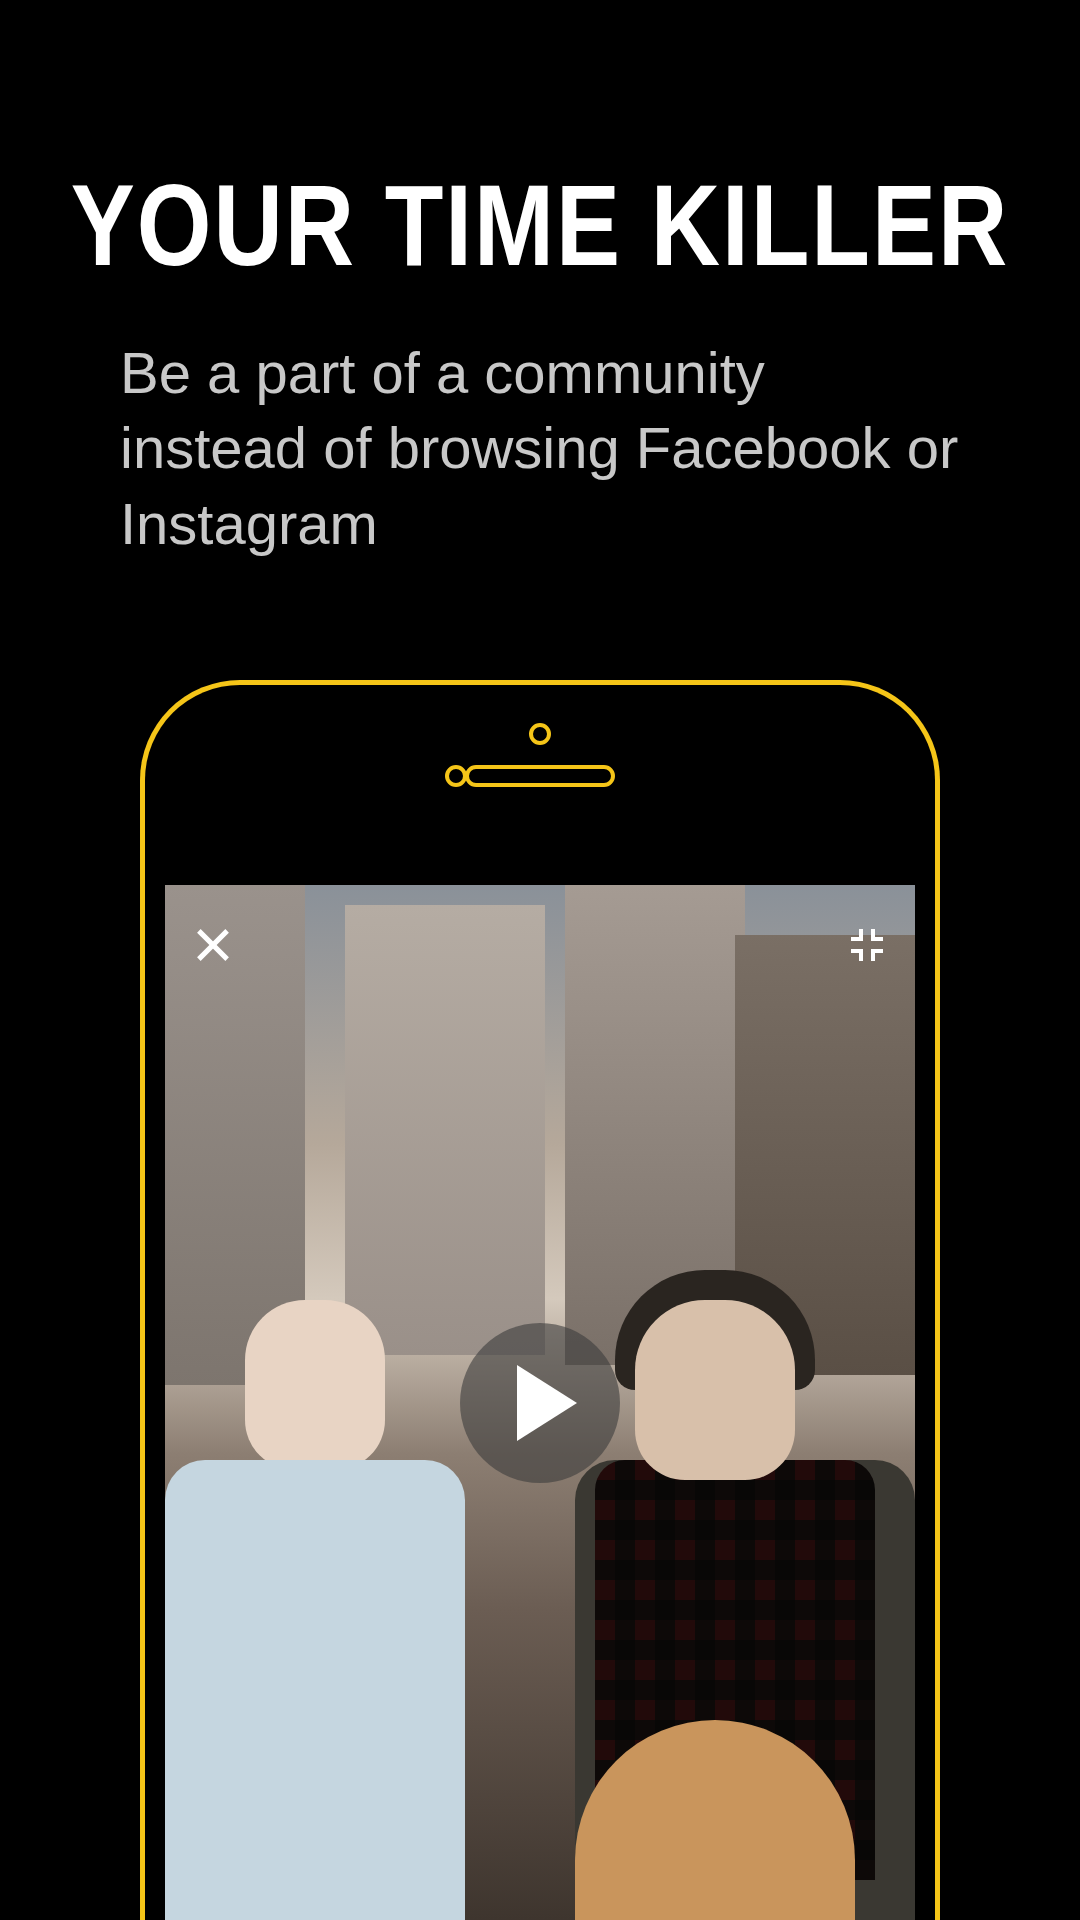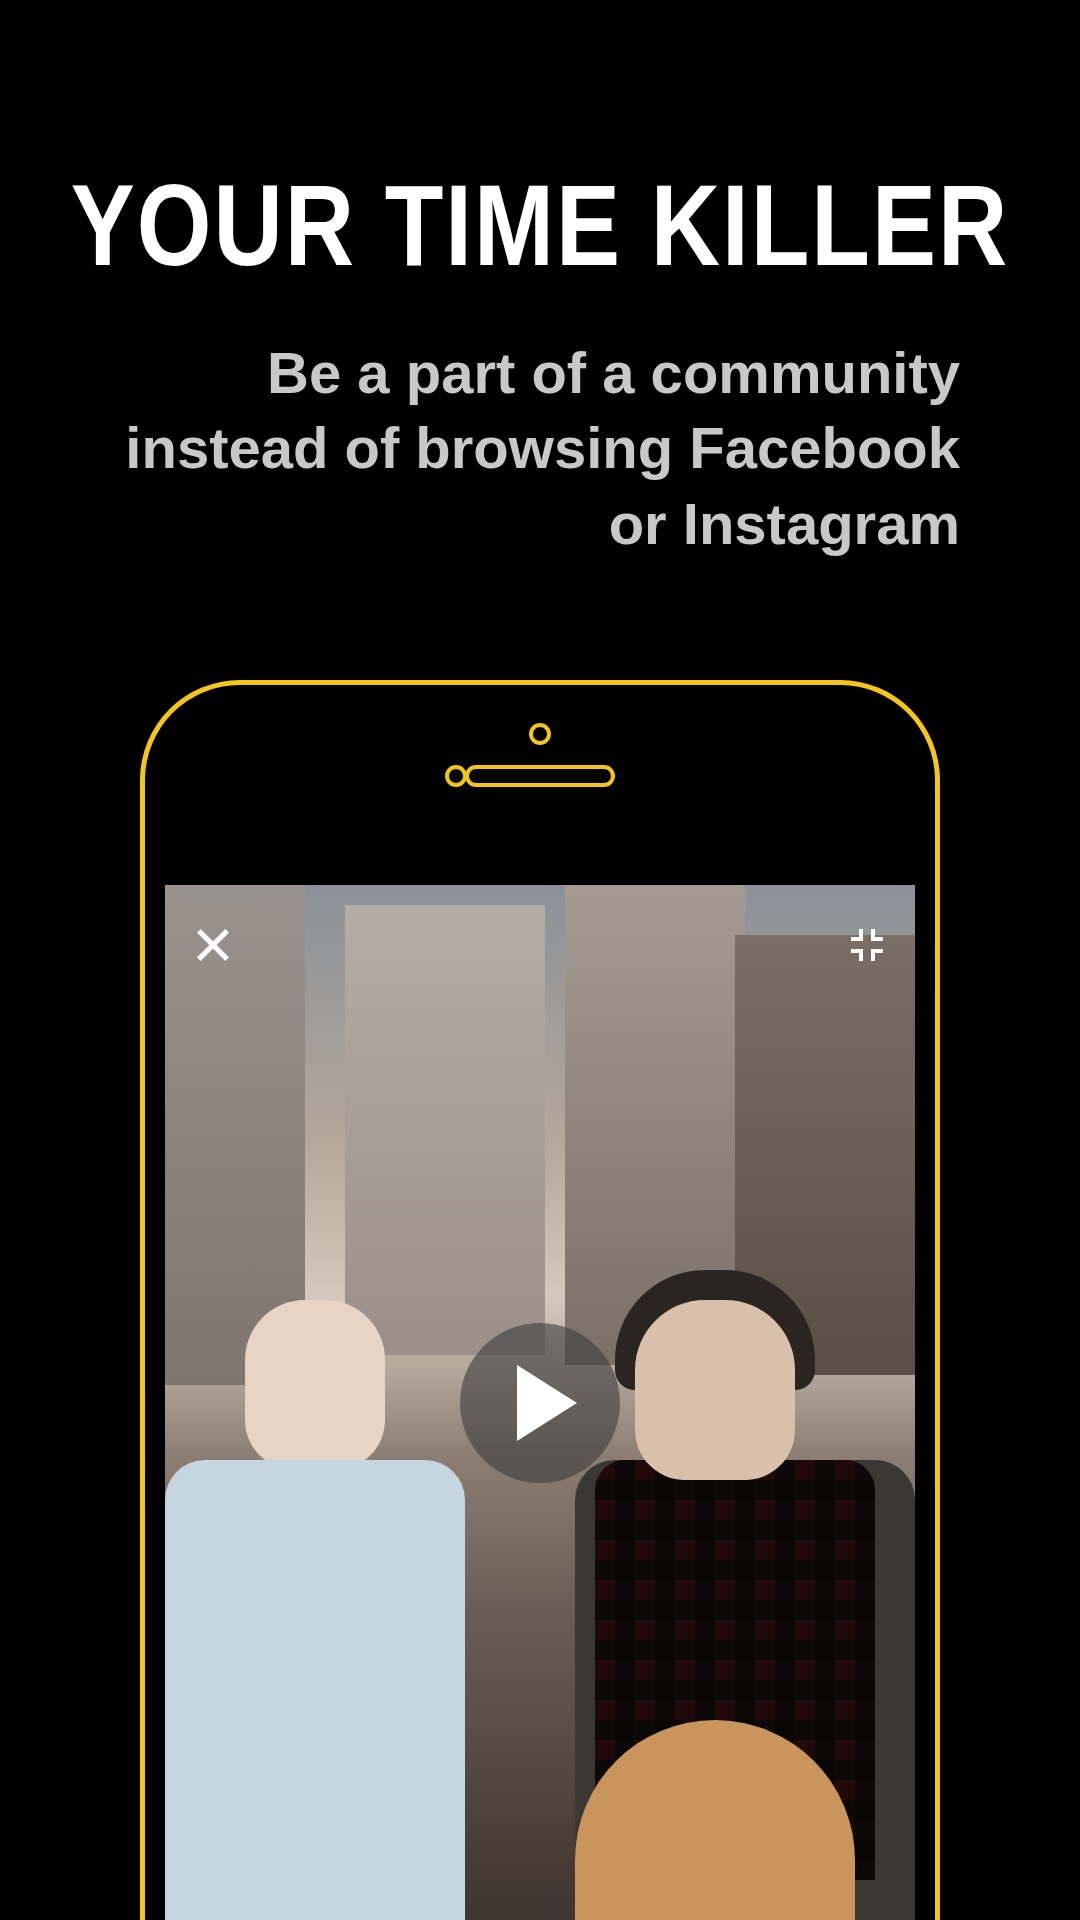--- a/index.html
+++ b/index.html
@@ -22,23 +22,23 @@
       text-transform: uppercase;
       color: #ffffff;
       text-align: center;
       letter-spacing: 2px;
       margin-top: 170px;
       transform: scaleY(1.2);
     }
     .subheadline {
       color: #c8c8c8;
       font-size: 58px;
-      text-align: right;
+      text-align: left;
       line-height: 1.3;
-      font-weight: 700;
+      font-weight: 400;
       margin-top: 55px;
       padding: 0 120px;
     }
     .phone-frame {
       position: absolute;
       bottom: 0;
       left: 50%;
       transform: translateX(-50%);
       width: 800px;
       height: 1240px;

